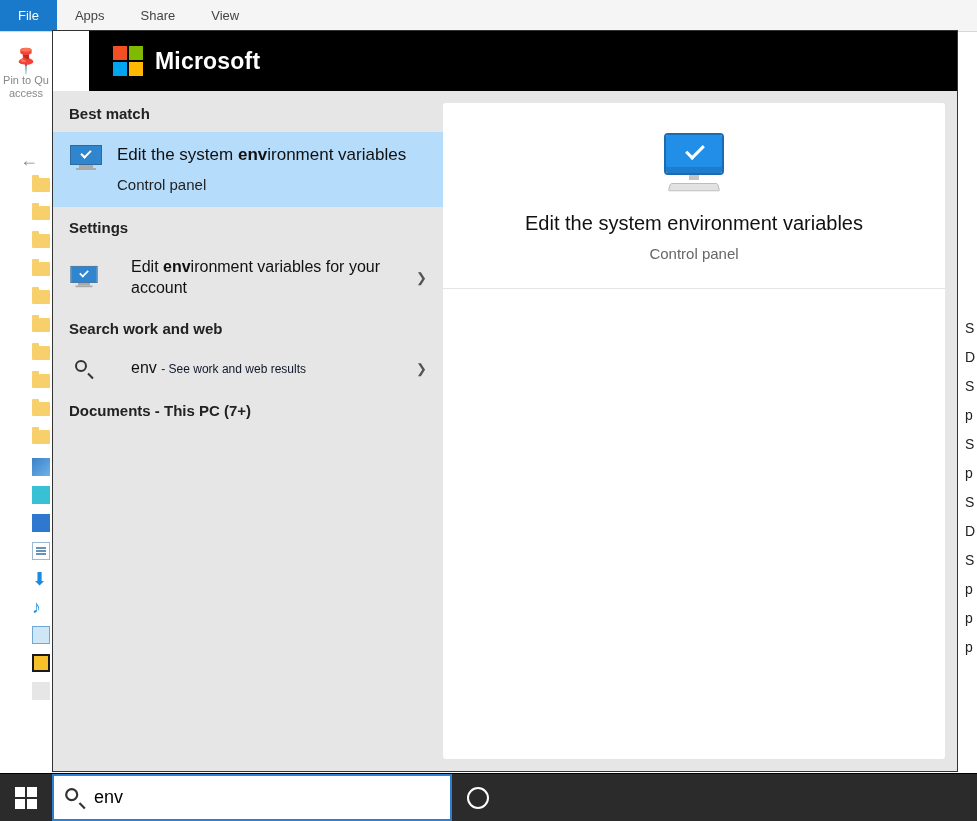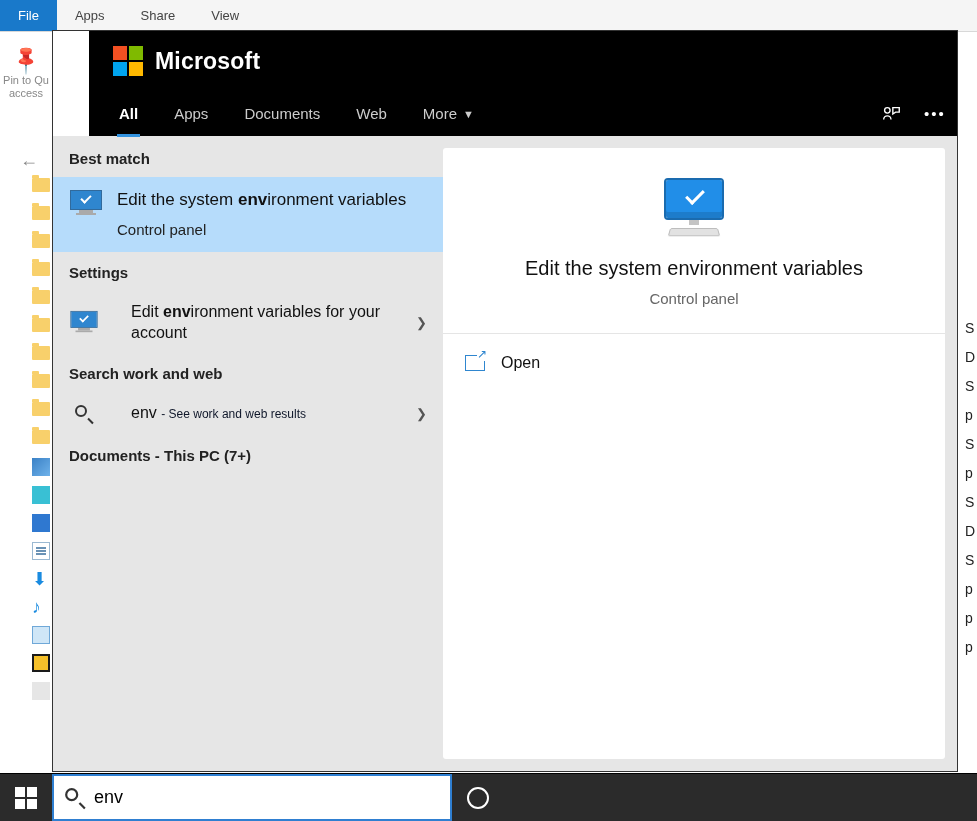--- a/index.html
+++ b/index.html
@@ -169,39 +169,20 @@
   <div class="header">
     <div class="brand">
       <div class="ms-logo">
             <span></span>
             <span></span>
             <span></span>
             <span></span>
           </div>
       <div class="brand-name">Microsoft</div>
     </div>
-    <div class="tabs">
-      <div class="scope active">All</div>
-      <div class="scope">Apps</div>
-      <div class="scope">Documents</div>
-      <div class="scope">Web</div>
-      <div class="scope">
-        <span>More</span>
-        <span class="chev">▼</span>
-      </div>
-      <div class="spacer"></div>
-      <div class="ricon">
-        <svg width="22" height="22" viewBox="0 0 24 24" fill="none" stroke="#fff" stroke-width="1.5">
-              <circle cx="8" cy="8" r="3"></circle>
-              <path d="M4 18c0-2.5 2-4 4-4s4 1.5 4 4"></path>
-              <path d="M14 5h7v5h-4l-3 2V5z"></path>
-            </svg>
-      </div>
-      <div class="ricon" style="letter-spacing:2px;color:#fff;">•••</div>
-    </div>
   </div>
 
   <div class="body">
     <div class="left-col">
 
       <div class="grp-title">Best match</div>
 
       <div class="best-match">
         <div class="mon-icon">
           <div class="monitor">
@@ -262,26 +243,20 @@
         <div class="monitor-big">
           <div class="screen">
                 <div class="chk"></div>
               </div>
               <div class="stand"></div>
               <div class="kb"></div>
         </div>
         <div class="hero-title">Edit the system environment variables</div>
         <div class="hero-sub">Control panel</div>
       </div>
-      <div class="detail-actions">
-        <div class="act-row">
-          <div class="open-icon"></div>
-          <span>Open</span>
-        </div>
-      </div>
     </div>
 
   </div>
 </div>
 
 <div class="taskbar">
   <div class="start">
     <div class="win-logo">
           <span></span>
           <span></span>

